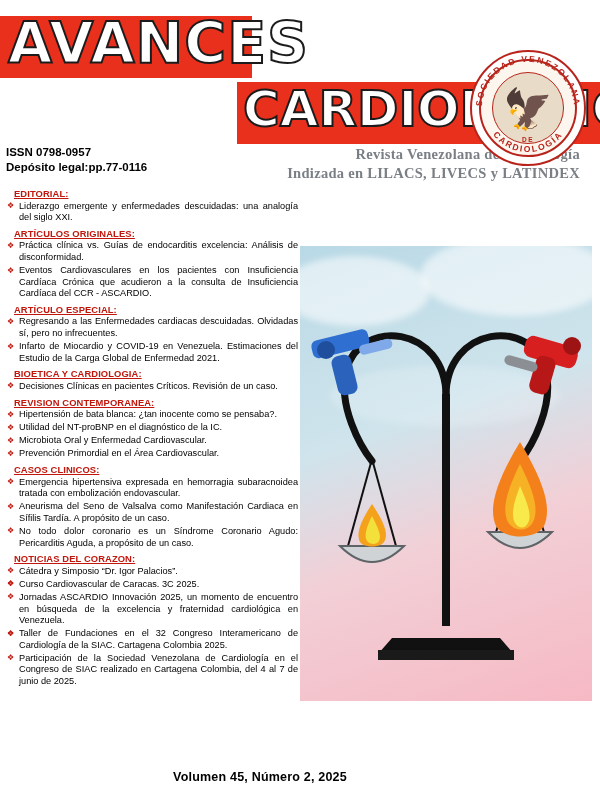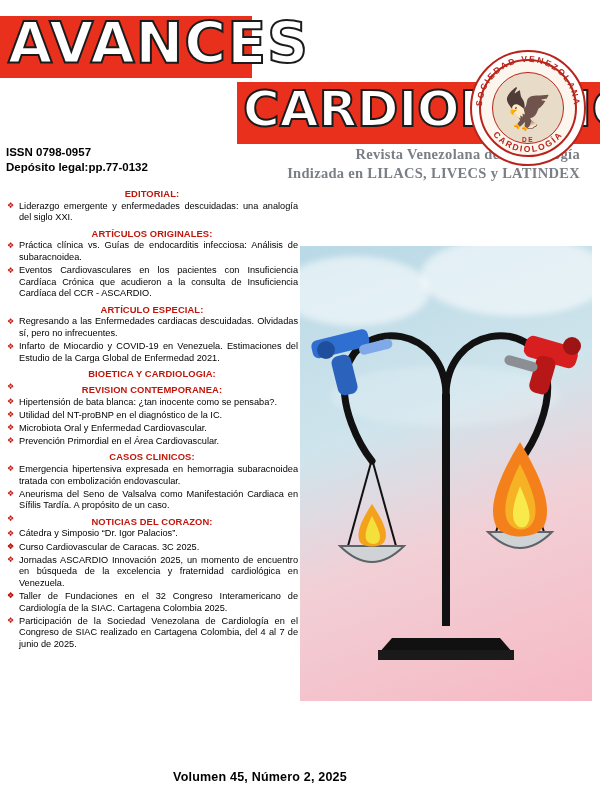--- a/index.html
+++ b/index.html
@@ -87,24 +87,24 @@
   .toc {
     position: absolute;
     left: 6px; top: 0;
     width: 292px;
     font-size: 9.2px;
     line-height: 11.6px;
   }
   .section-head {
     font-size: 9.4px;
     font-weight: bold;
+    text-decoration: underline;
     color: #c0160c;
-    margin: 4px 0 1px 0;
+    margin: 4px 0 1px 8px;
     letter-spacing: 0.1px;
-    text-align: center;
   }
   .section-head.first { margin-top: 0; }
   ul.items {
     list-style: none;
     margin: 0; padding: 0;
   }
   ul.items li {
     position: relative;
     padding-left: 13px;
     margin-bottom: 1.5px;
@@ -191,61 +191,61 @@
 </head>
 <body>
 
 <div class="masthead">
   <div class="red-bar-1"></div>
   <div class="red-bar-2"></div>
   <div class="title-avances">AVANCES</div>
   <div class="title-cardiologicos">CARDIOLOGICOS</div>
   <div class="issn">
     <div>ISSN 0798-0957</div>
-    <div>Depósito legal:pp.77-0132</div>
+    <div>Depósito legal:pp.77-0116</div>
   </div>
   <div class="subtitle">
     <div>Revista Venezolana de Cardiología</div>
     <div>Indizada en LILACS, LIVECS y LATINDEX</div>
   </div>
 </div>
 
 <div class="content">
 
   <div class="toc" id="toc-root">
       <div class="section-head first">EDITORIAL:</div>
       <ul class="items">
         <li><span class="bullet">❖</span><span>Liderazgo emergente y enfermedades descuidadas: una analogía del siglo XXI.</span></li>
       </ul>
       <div class="section-head">ARTÍCULOS ORIGINALES:</div>
       <ul class="items">
-        <li><span class="bullet">❖</span><span>Práctica clínica vs. Guías de endocarditis infecciosa: Análisis de subaracnoidea.</span></li>
+        <li><span class="bullet">❖</span><span>Práctica clínica vs. Guías de endocarditis excelencia: Análisis de disconformidad.</span></li>
         <li><span class="bullet">❖</span><span>Eventos Cardiovasculares en los pacientes con Insuficiencia Cardíaca Crónica que acudieron a la consulta de Insuficiencia Cardíaca del CCR - ASCARDIO.</span></li>
       </ul>
       <div class="section-head">ARTÍCULO ESPECIAL:</div>
       <ul class="items">
         <li><span class="bullet">❖</span><span>Regresando a las Enfermedades cardiacas descuidadas. Olvidadas sí, pero no infrecuentes.</span></li>
         <li><span class="bullet">❖</span><span>Infarto de Miocardio y COVID-19 en Venezuela. Estimaciones del Estudio de la Carga Global de Enfermedad 2021.</span></li>
       </ul>
       <div class="section-head">BIOETICA Y CARDIOLOGIA:</div>
       <ul class="items">
-        <li><span class="bullet">❖</span></li>
+        <li><span class="bullet">❖</span><span>Decisiones Clínicas en pacientes Críticos. Revisión de un caso.</span></li>
       </ul>
       <div class="section-head">REVISION CONTEMPORANEA:</div>
       <ul class="items">
         <li><span class="bullet">❖</span><span>Hipertensión de bata blanca: ¿tan inocente como se pensaba?.</span></li>
         <li><span class="bullet">❖</span><span>Utilidad del NT-proBNP en el diagnóstico de la IC.</span></li>
         <li><span class="bullet">❖</span><span>Microbiota Oral y Enfermedad Cardiovascular.</span></li>
         <li><span class="bullet">❖</span><span>Prevención Primordial en el Área Cardiovascular.</span></li>
       </ul>
       <div class="section-head">CASOS CLINICOS:</div>
       <ul class="items">
         <li><span class="bullet">❖</span><span>Emergencia hipertensiva expresada en hemorragia subaracnoidea tratada con embolización endovascular.</span></li>
         <li><span class="bullet">❖</span><span>Aneurisma del Seno de Valsalva como Manifestación Cardiaca en Sífilis Tardía. A propósito de un caso.</span></li>
-        <li><span class="bullet">❖</span></li>
+        <li><span class="bullet">❖</span><span>No todo dolor coronario es un Síndrome Coronario Agudo: Pericarditis Aguda, a propósito de un caso.</span></li>
       </ul>
       <div class="section-head">NOTICIAS DEL CORAZON:</div>
       <ul class="items">
         <li><span class="bullet">❖</span><span>Cátedra y Simposio “Dr. Igor Palacios”.</span></li>
         <li><span class="bullet">❖</span></li>
         <li><span class="bullet">❖</span><span>Curso Cardiovascular de Caracas. 3C 2025.</span></li>
         <li><span class="bullet">❖</span><span>Jornadas ASCARDIO Innovación 2025, un momento de encuentro en búsqueda de la excelencia y fraternidad cardiológica en Venezuela.</span></li>
         <li><span class="bullet">❖</span></li>
         <li><span class="bullet">❖</span><span>Taller de Fundaciones en el 32 Congreso Interamericano de Cardiología de la SIAC. Cartagena Colombia 2025.</span></li>
         <li><span class="bullet">❖</span><span>Participación de la Sociedad Venezolana de Cardiología en el Congreso de SIAC realizado en Cartagena Colombia, del 4 al 7 de junio de 2025.</span></li>

